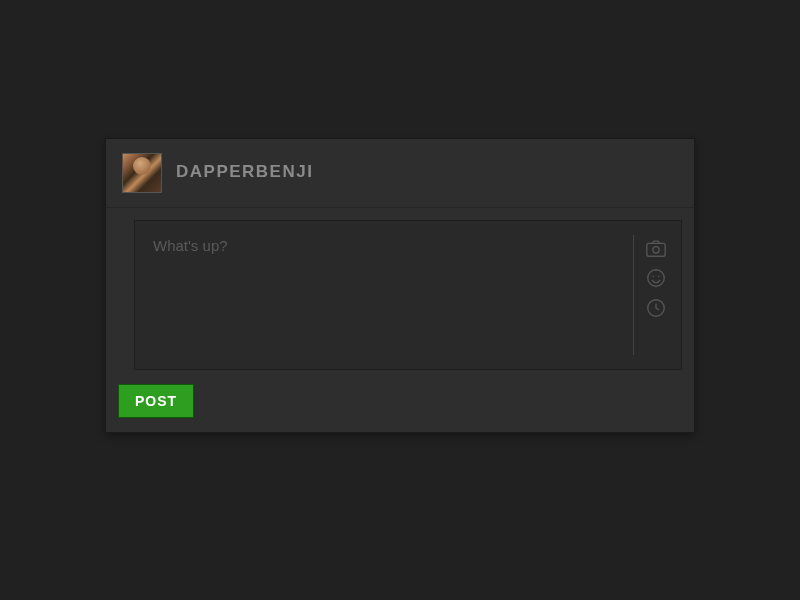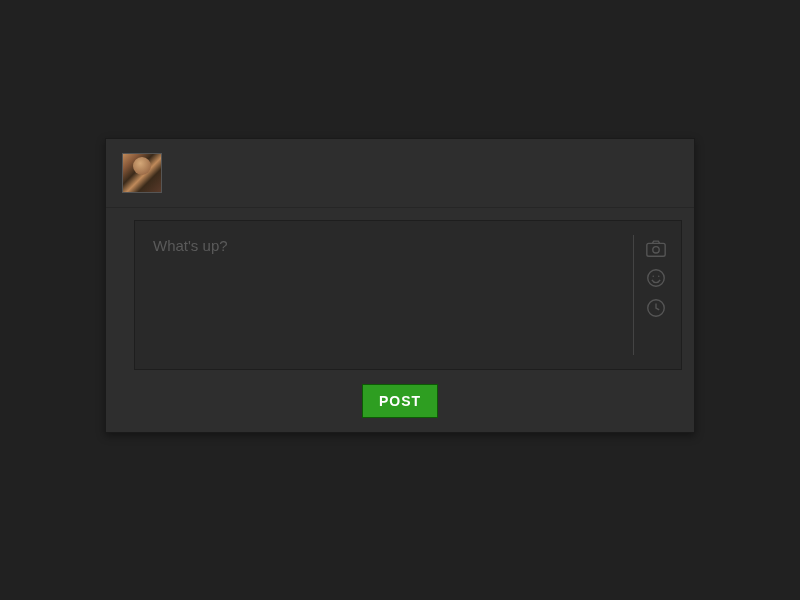--- a/index.html
+++ b/index.html
@@ -109,21 +109,21 @@
     }
     .action-icon svg {
       width: 22px;
       height: 22px;
       stroke: #555;
       fill: none;
       stroke-width: 1.5;
     }
     .compose-footer {
       display: flex;
-      justify-content: center;
+      justify-content: flex-start;
       padding: 0 12px 14px 12px;
     }
     .post-btn {
       background-color: #2e9e21;
       border: 1px solid #0d5a04;
       color: #fff;
       font-size: 14px;
       font-weight: 600;
       letter-spacing: 1px;
       padding: 8px 16px;
@@ -131,20 +131,21 @@
       outline: none;
     }
   </style>
 </head>
 <body>
 
 <div class="compose-card">
   <div class="compose-header">
     <div class="avatar"></div>
     <div class="user-meta">
+      <div class="user-handle">DAPPERBENJI</div>
     </div>
   </div>
 
   <div class="compose-body">
     <div class="textarea-wrap">
       <textarea class="text-input" placeholder="What's up?" style=""></textarea>
       <div class="action-col">
         <div class="action-icon">
           <svg viewBox="0 0 24 24">
             <rect x="2" y="7" width="20" height="14" rx="2"></rect>

